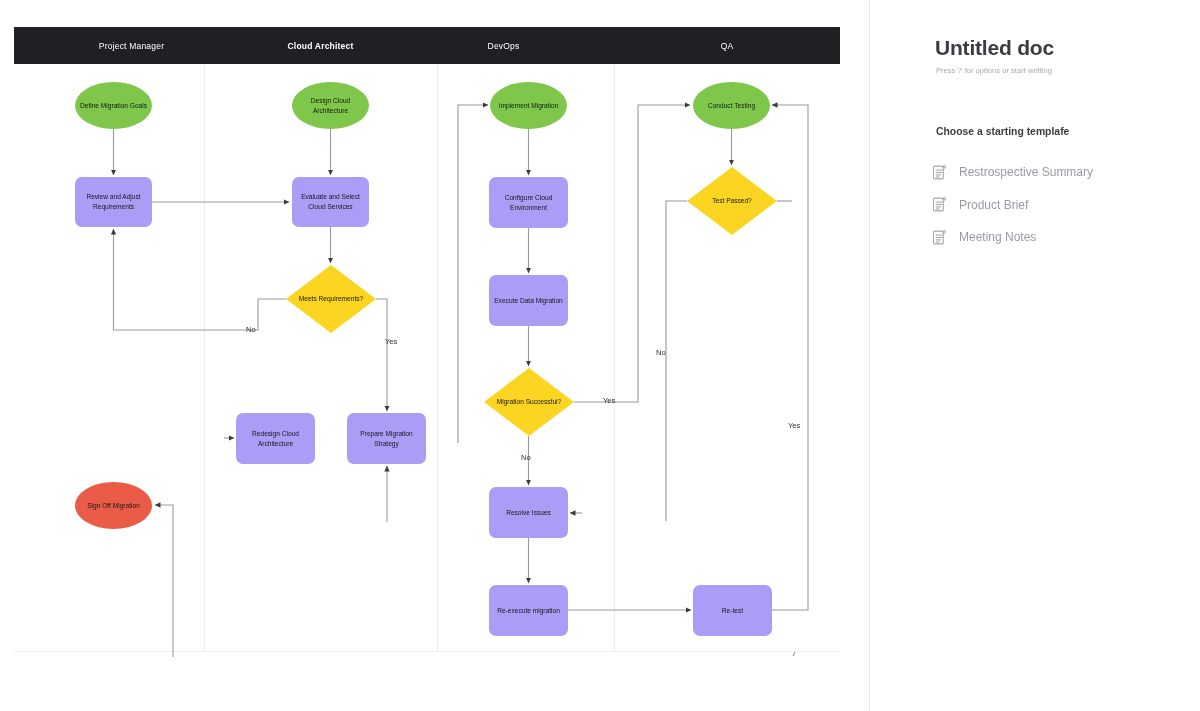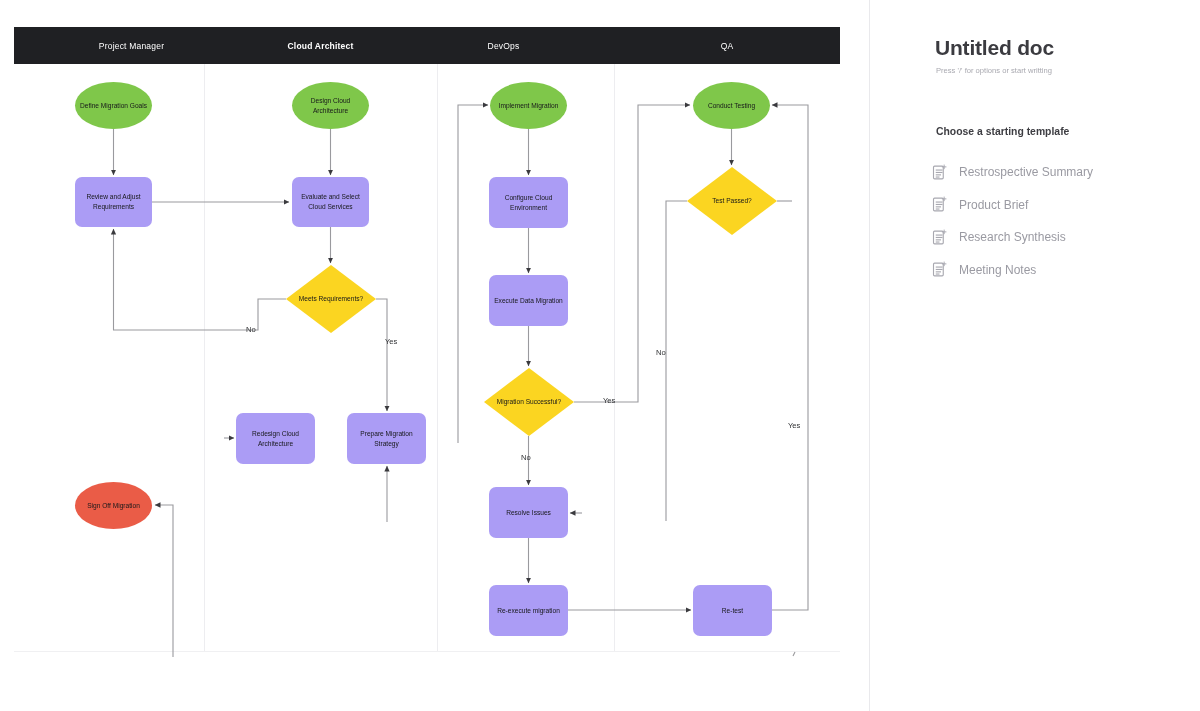--- a/index.html
+++ b/index.html
@@ -285,29 +285,18 @@
         </div>
         <div class="tpl-item">
           <svg class="tpl-icon" viewBox="0 0 20 22">
             <rect x="2" y="2.5" width="13" height="17" rx="1.4" fill="none" stroke="#a8a8b0" stroke-width="1.5"></rect>
             <rect x="5" y="7" width="9" height="1.5" fill="#a8a8b0"></rect>
             <rect x="5" y="10.2" width="9" height="1.5" fill="#a8a8b0"></rect>
             <rect x="5" y="13.4" width="7" height="1.5" fill="#a8a8b0"></rect>
             <rect x="5" y="16.3" width="5" height="1.5" fill="#a8a8b0"></rect>
             <path d="M16.2,1 L16.2,6 M13.7,3.5 L18.7,3.5" stroke="#a8a8b0" stroke-width="1.3" fill="none" stroke-linecap="round"></path>
           </svg>
-          <span class="tpl-label">Research Synthesis</span>
-        </div>
-        <div class="tpl-item">
-          <svg class="tpl-icon" viewBox="0 0 20 22">
-            <rect x="2" y="2.5" width="13" height="17" rx="1.4" fill="none" stroke="#a8a8b0" stroke-width="1.5"></rect>
-            <rect x="5" y="7" width="9" height="1.5" fill="#a8a8b0"></rect>
-            <rect x="5" y="10.2" width="9" height="1.5" fill="#a8a8b0"></rect>
-            <rect x="5" y="13.4" width="7" height="1.5" fill="#a8a8b0"></rect>
-            <rect x="5" y="16.3" width="5" height="1.5" fill="#a8a8b0"></rect>
-            <path d="M16.2,1 L16.2,6 M13.7,3.5 L18.7,3.5" stroke="#a8a8b0" stroke-width="1.3" fill="none" stroke-linecap="round"></path>
-          </svg>
           <span class="tpl-label">Meeting Notes</span>
         </div>
       </div>
   </div>
 
 </div>
 
 </body></html>

